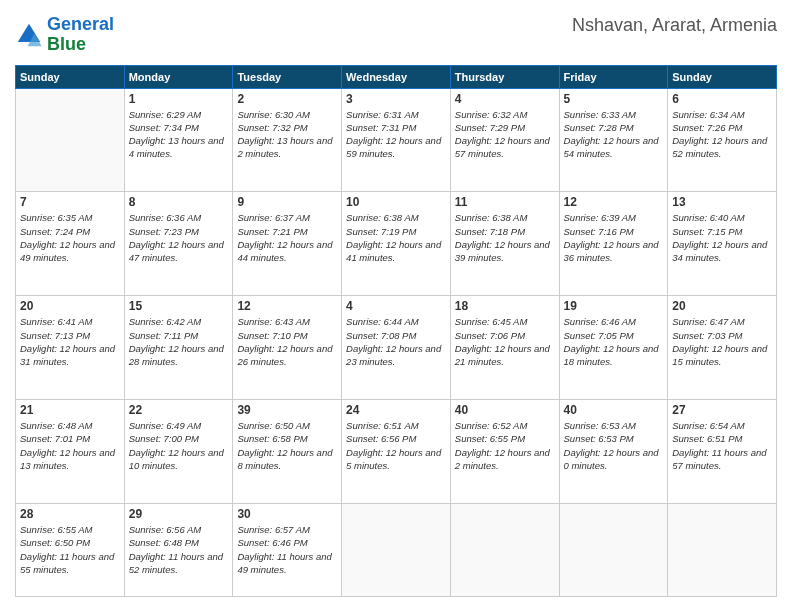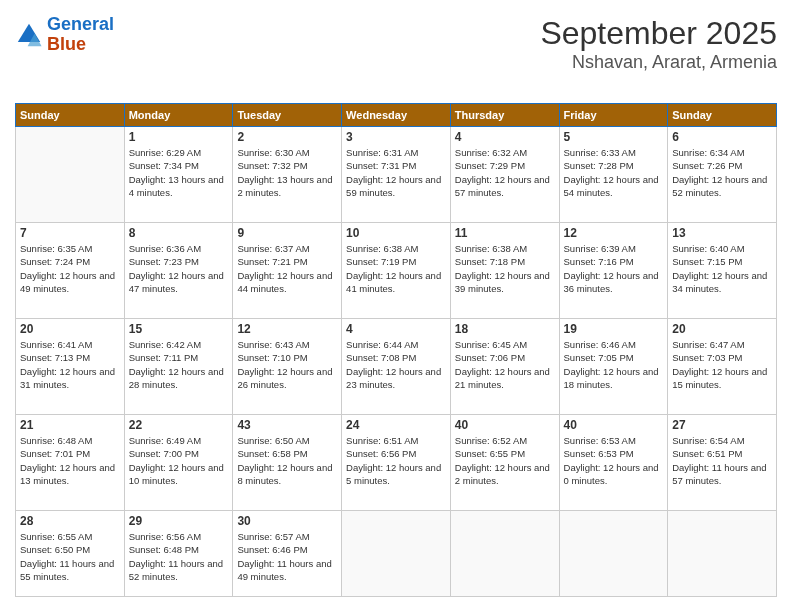--- a/index.html
+++ b/index.html
@@ -9,21 +9,20 @@
       font-family: Arial, sans-serif;
       background: #fff;
       overflow: hidden;
     }
     .page {
       width: 792px;
       height: 612px;
       padding: 15px;
       display: flex;
       flex-direction: column;
-      gap: 20px;
     }
     .header {
       display: flex;
       justify-content: space-between;
       align-items: flex-start;
       margin-bottom: 10px;
     }
     .logo {
       display: flex;
       align-items: center;
@@ -54,21 +53,21 @@
       font-size: 18px;
       color: #555;
     }
     .calendar {
       width: 100%;
       border-collapse: collapse;
       flex: 1;
       font-size: 10.5px;
     }
     .calendar th {
-      background: #a16207;
+      background: #0c4a6e;
       color: #fff;
       padding: 5px 4px;
       text-align: left;
       font-size: 11px;
       font-weight: bold;
       border: 1px solid #1a6fc4;
     }
     .calendar td {
       vertical-align: top;
       border: 1px solid #ccc;
@@ -80,20 +79,21 @@
       font-size: 12px;
       font-weight: bold;
       color: #333;
       display: block;
       margin-bottom: 2px;
     }
     .day-info {
       font-size: 9.5px;
       color: #333;
       line-height: 1.4;
+      font-style: italic;
     }
     .empty {
       background: #f9f9f9;
     }
     .last-row td {
       height: 70px;
       margin-left: 39px;
     }
   </style>
 </head>
@@ -101,25 +101,24 @@
 
 <div class="page">
   <div class="header">
     <div class="logo">
       <svg class="logo-icon" viewBox="0 0 40 40">
         <polygon points="20,4 36,30 4,30" fill="#1a6fc4"></polygon>
         <polygon points="28,18 38,36 18,36" fill="#4a9fd4" opacity="0.7"></polygon>
       </svg>
       <div class="logo-text">
         <div><span>General</span></div>
-        <div><span style="color:#c2410c">Blue</span></div>
+        <div><span style="color:#15803d">Blue</span></div>
       </div>
     </div>
     <div class="title-block">
-      <div class="month-title">September 2025</div>
       <div class="subtitle">Nshavan, Ararat, Armenia</div>
     </div>
   </div>
 
   <table class="calendar">
     <thead>
       <tr>
       <th>Sunday</th>
           <th>Monday</th>
           <th>Tuesday</th>
@@ -220,21 +219,21 @@
         <tr>
           <td>
             <span class="day-num">21</span>
             <div class="day-info">Sunrise: 6:48 AM<br>Sunset: 7:01 PM<br>Daylight: 12 hours and 13 minutes.</div>
           </td>
           <td>
             <span class="day-num">22</span>
             <div class="day-info">Sunrise: 6:49 AM<br>Sunset: 7:00 PM<br>Daylight: 12 hours and 10 minutes.</div>
           </td>
           <td>
-            <span class="day-num">43</span>
+            <span class="day-num">39</span>
             <div class="day-info">Sunrise: 6:50 AM<br>Sunset: 6:58 PM<br>Daylight: 12 hours and 8 minutes.</div>
           </td>
           <td>
             <span class="day-num">24</span>
             <div class="day-info">Sunrise: 6:51 AM<br>Sunset: 6:56 PM<br>Daylight: 12 hours and 5 minutes.</div>
           </td>
           <td>
             <span class="day-num">40</span>
             <div class="day-info">Sunrise: 6:52 AM<br>Sunset: 6:55 PM<br>Daylight: 12 hours and 2 minutes.</div>
           </td>

